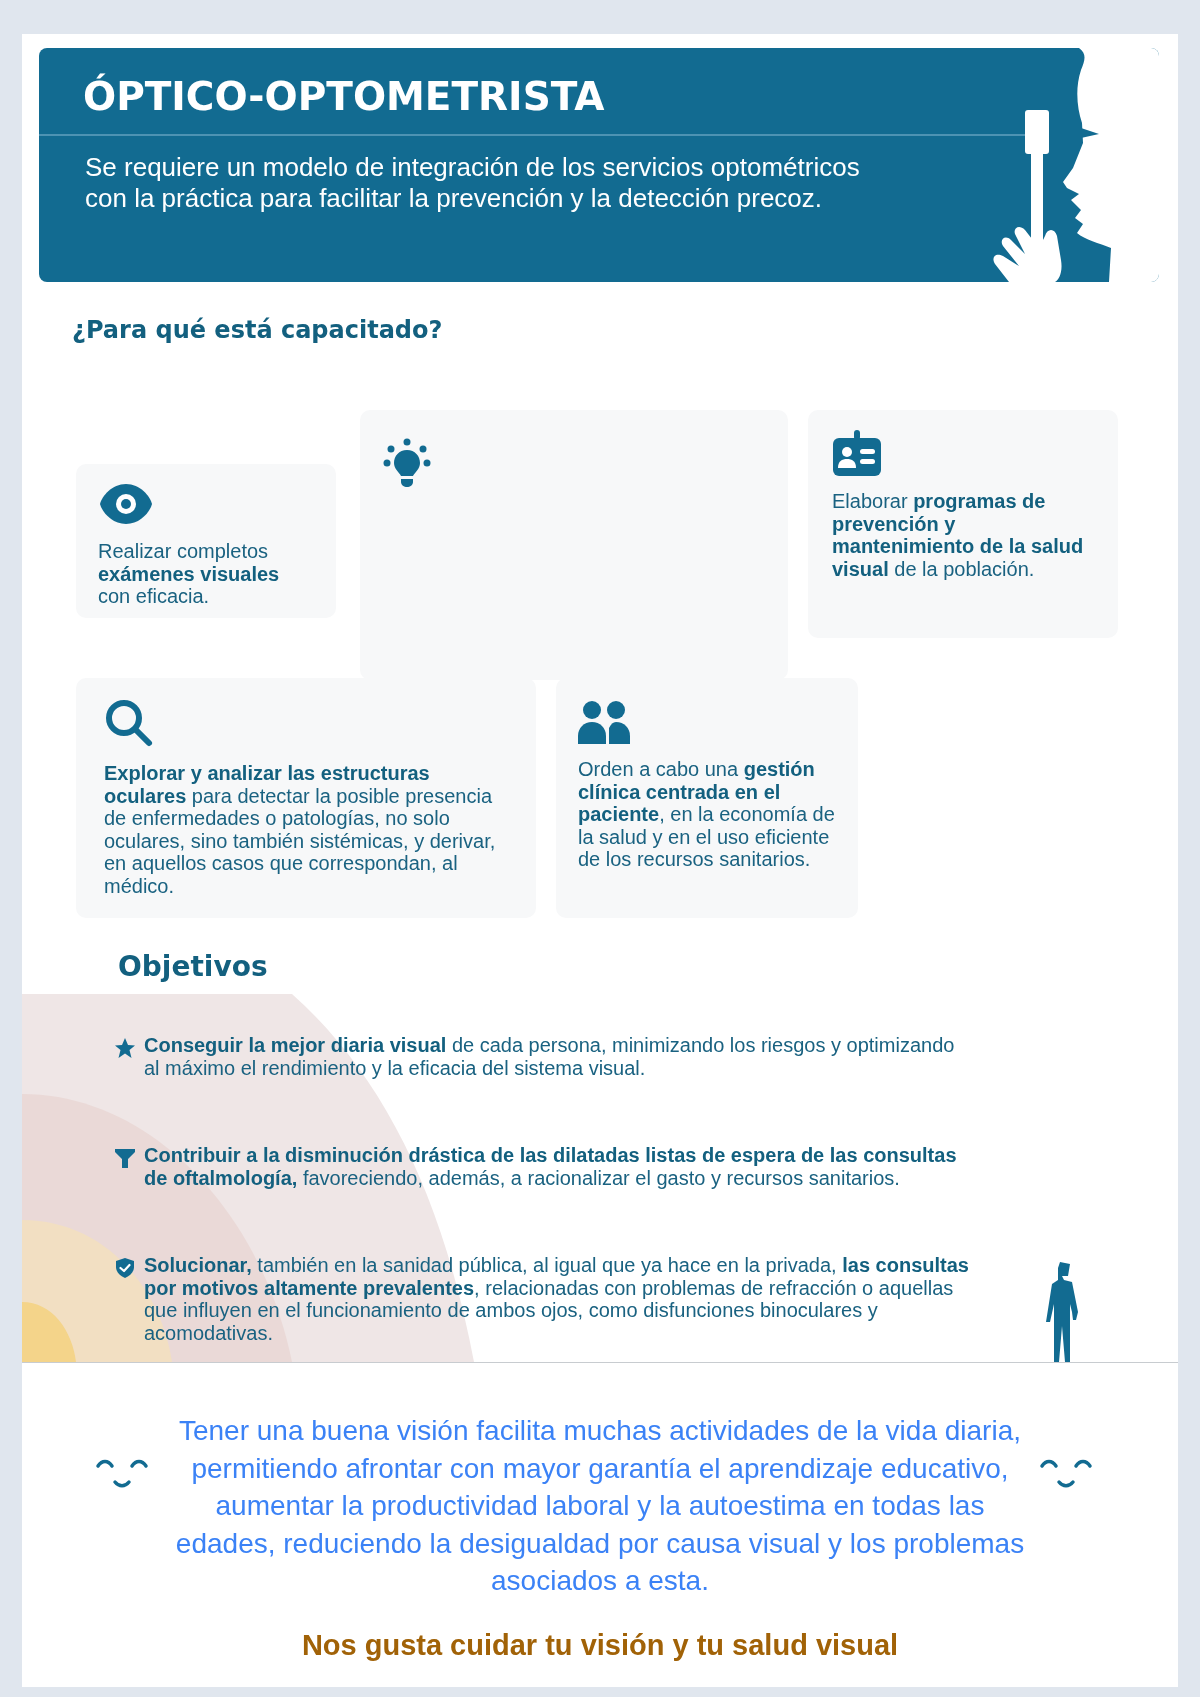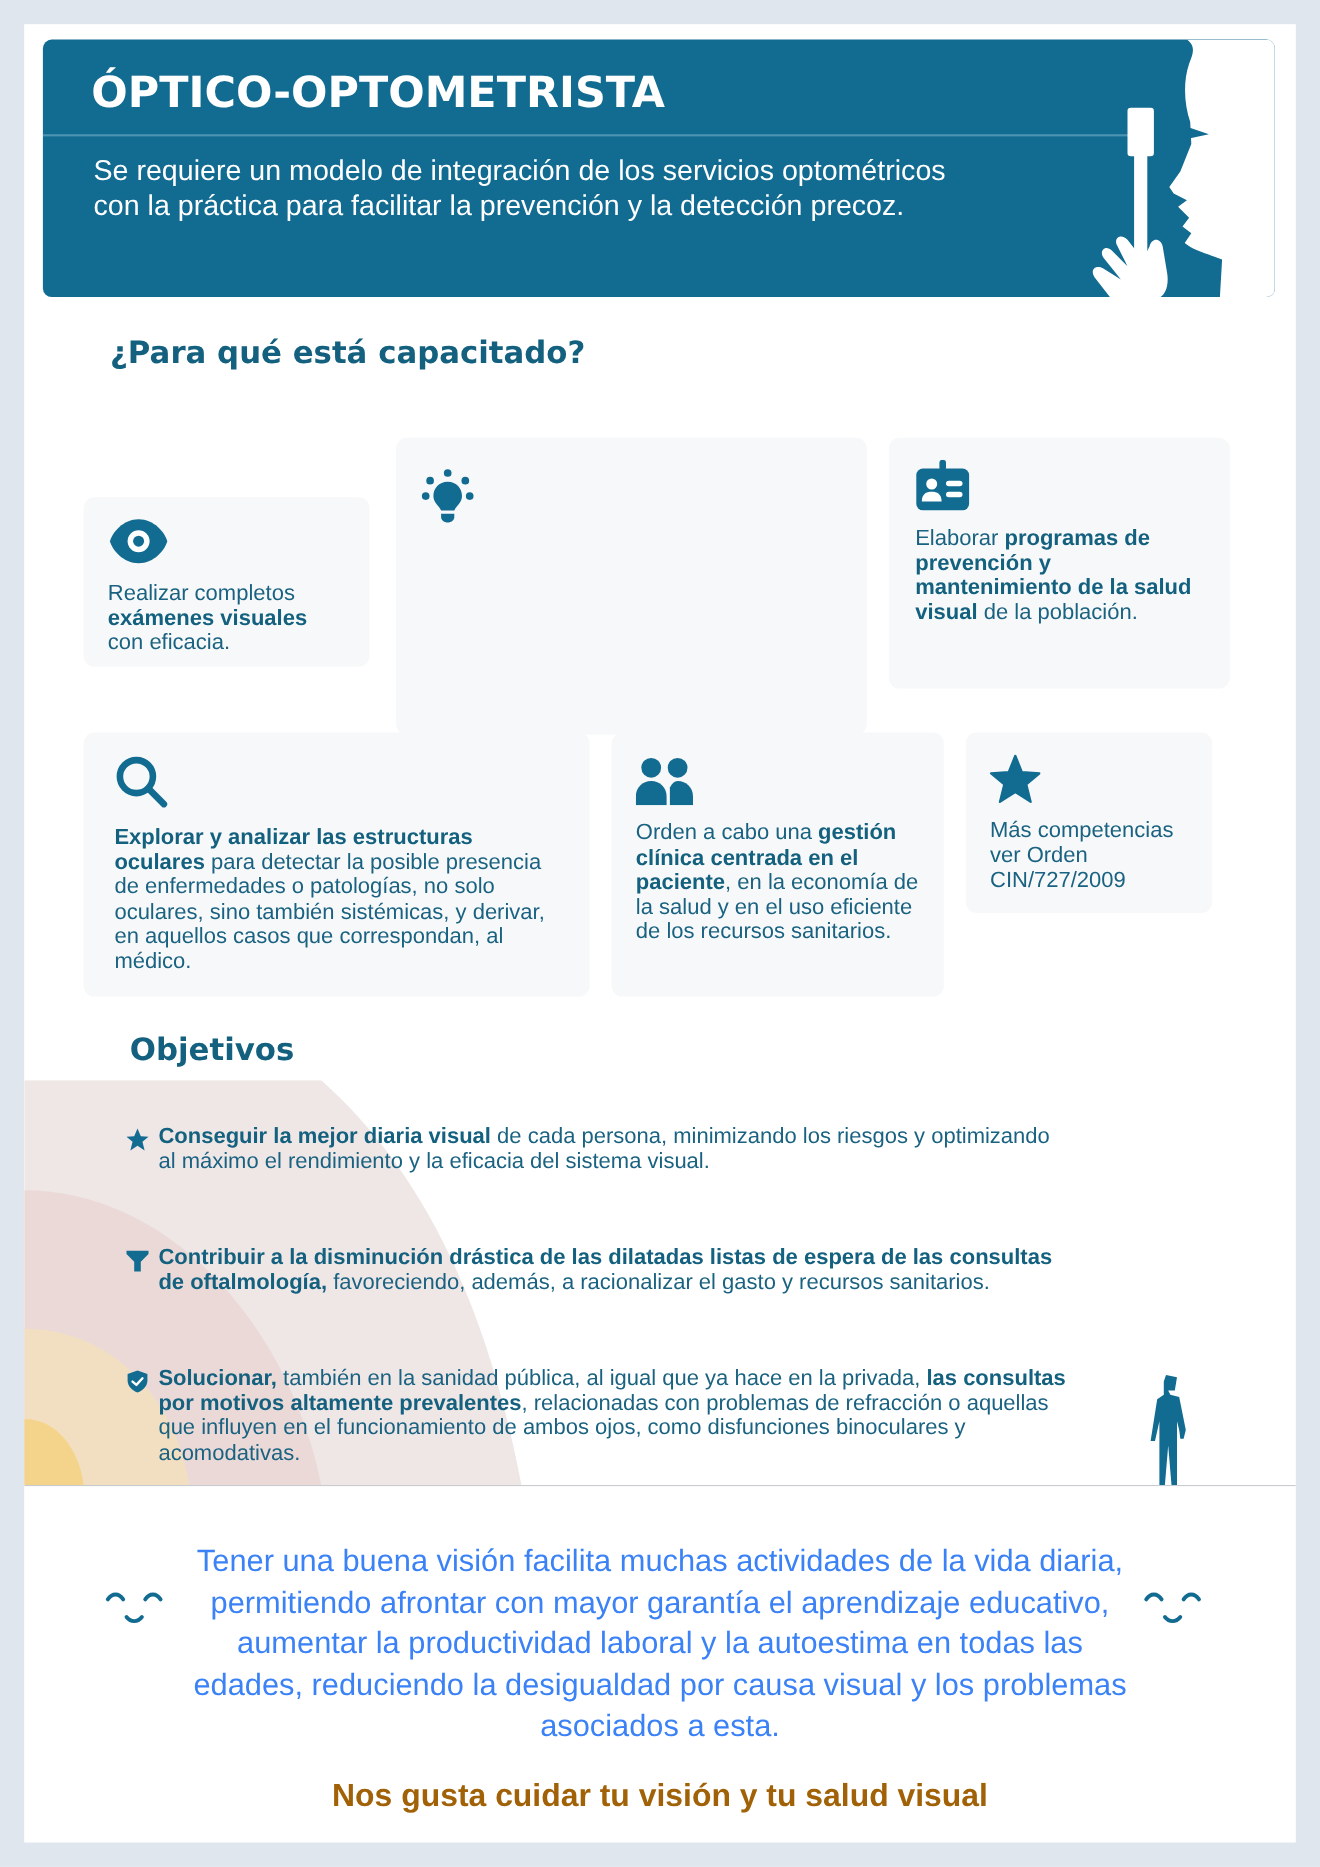--- a/index.html
+++ b/index.html
@@ -1,17 +1,17 @@
 <!DOCTYPE html>
 <html><head>
 <meta charset="utf-8">
 <style>
   * { box-sizing: border-box; margin: 0; padding: 0; }
   html, body { width: 1200px; height: 1697px; background: #e0e6ee; font-family: "Liberation Sans", "DejaVu Sans", sans-serif; color: #13607f; }
-  .page { position: absolute; left: 22px; top: 22px; width: 1156px; height: 1653px; background: #ffffff; overflow: hidden; }
+  .page { position: absolute; left: 22px; top: 34px; width: 1156px; height: 1653px; background: #ffffff; overflow: hidden; }
 
   
   .banner { position: absolute; left: 17px; top: 14px; width: 1120px; height: 234px; background: #126b91; border-radius: 8px; overflow: hidden; }
   .banner-title { position: absolute; left: 44px; top: 26px; font-family: "DejaVu Sans", sans-serif; font-weight: bold; font-size: 39px; color: #ffffff; letter-spacing: 0px; }
   .banner-rule { position: absolute; left: 0; top: 86px; width: 1000px; height: 2px; background: #4d93b3; }
   .banner-text { position: absolute; left: 46px; top: 104px; width: 790px; font-size: 26px; line-height: 31px; color: #ffffff; }
   .banner-art { position: absolute; right: 0; top: 0; width: 200px; height: 234px; }
 
   .section-title { position: absolute; font-family: "DejaVu Sans", sans-serif; font-weight: bold; color: #13607f; }
 
@@ -47,21 +47,21 @@
       <path d="M120 0 L200 0 L200 234 L150 234 L152 200 C140 195 126 192 118 185 L124 176 L116 170 L122 162 L112 152 L120 146 L108 140 L104 134 L114 120 L118 110 L124 95 L123 75 C118 60 116 40 122 22 C126 12 128 6 120 0 Z" fill="#ffffff"></path>
       <path d="M122 80 L140 86 L122 90 Z" fill="#126b91"></path>
 
       <rect x="66" y="62" width="24" height="44" rx="3" fill="#ffffff"></rect>
       <rect x="72" y="104" width="12" height="100" fill="#ffffff"></rect>
 
       <path d="M50 234 L36 216 C32 210 36 204 44 208 L60 218 L44 198 C40 192 46 186 52 192 L66 206 L56 186 C54 180 60 176 66 182 L80 200 L86 188 C88 180 96 180 98 188 L102 212 C104 224 100 232 96 234 Z" fill="#ffffff"></path>
     </svg>
   </div>
 
-  <div class="section-title" style="left:50px; top:282px; font-size:28px;margin-left:28px;">¿Para qué está capacitado?</div>
+  <div class="section-title" style="left:50px; top:282px; font-size:24px;">¿Para qué está capacitado?</div>
 
   <div class="card" style="left:54px; top:430px; width:260px; height:154px; padding-top:18px;">
     <svg class="icon" width="56" height="44" viewBox="0 0 56 44">
       <path d="M28 2 C42 2 52 14 54 22 C52 30 42 42 28 42 C14 42 4 30 2 22 C4 14 14 2 28 2 Z" fill="#126b91"></path>
       <circle cx="28" cy="22" r="10" fill="#ffffff"></circle>
       <circle cx="28" cy="22" r="5" fill="#126b91"></circle>
     </svg>
     <p><span>Realizar completos </span><b>exámenes visuales</b><span> con eficacia.</span></p>
   </div>
 
@@ -100,26 +100,20 @@
   <div class="card" style="left:534px; top:644px; width:302px; height:240px; padding-top:22px;">
     <svg class="icon" width="54" height="44" viewBox="0 0 54 44">
       <circle cx="14" cy="10" r="9" fill="#126b91"></circle>
       <circle cx="38" cy="10" r="9" fill="#126b91"></circle>
       <path d="M0 44 L0 36 C0 28 6 22 14 22 C22 22 28 28 28 36 L28 44 Z" fill="#126b91"></path>
       <path d="M31 44 L31 28 C33 24 35 22 38 22 C46 22 52 28 52 36 L52 44 Z" fill="#126b91"></path>
     </svg>
     <p><span>Orden a cabo una </span><b>gestión clínica centrada en el paciente</b><span>, en la economía de la salud y en el uso eficiente de los recursos sanitarios.</span></p>
   </div>
 
-  <div class="card" style="left:856px; top:644px; width:224px; height:164px; padding-top:20px;">
-    <svg class="icon" width="46" height="44" viewBox="0 0 46 44">
-      <path d="M23 1 L29 16 L45 17 L33 27 L37 43 L23 34 L9 43 L13 27 L1 17 L17 16 Z" fill="#126b91" stroke="#126b91" stroke-linejoin="round" stroke-width="2"></path>
-    </svg>
-    <p>Más competencias ver Orden CIN/727/2009</p>
-  </div>
 
   <div class="section-title" style="left:96px; top:916px; font-size:28px;">Objetivos</div>
 
   <svg class="obj-bg" viewBox="0 960 1156 400" style="position:absolute; left:0; top:960px;">
     <path d="M0 960 L270 960 C360 1040 420 1160 452 1328 L0 1328 Z" fill="#efe6e6"></path>
     <path d="M0 1060 C130 1060 240 1180 270 1328 L0 1328 Z" fill="#ead9d7"></path>
     <path d="M0 1186 C80 1186 138 1250 150 1328 L0 1328 Z" fill="#f2dfc2"></path>
     <path d="M0 1268 C30 1268 50 1296 54 1328 L0 1328 Z" fill="#f4d48a"></path>
   </svg>
 

